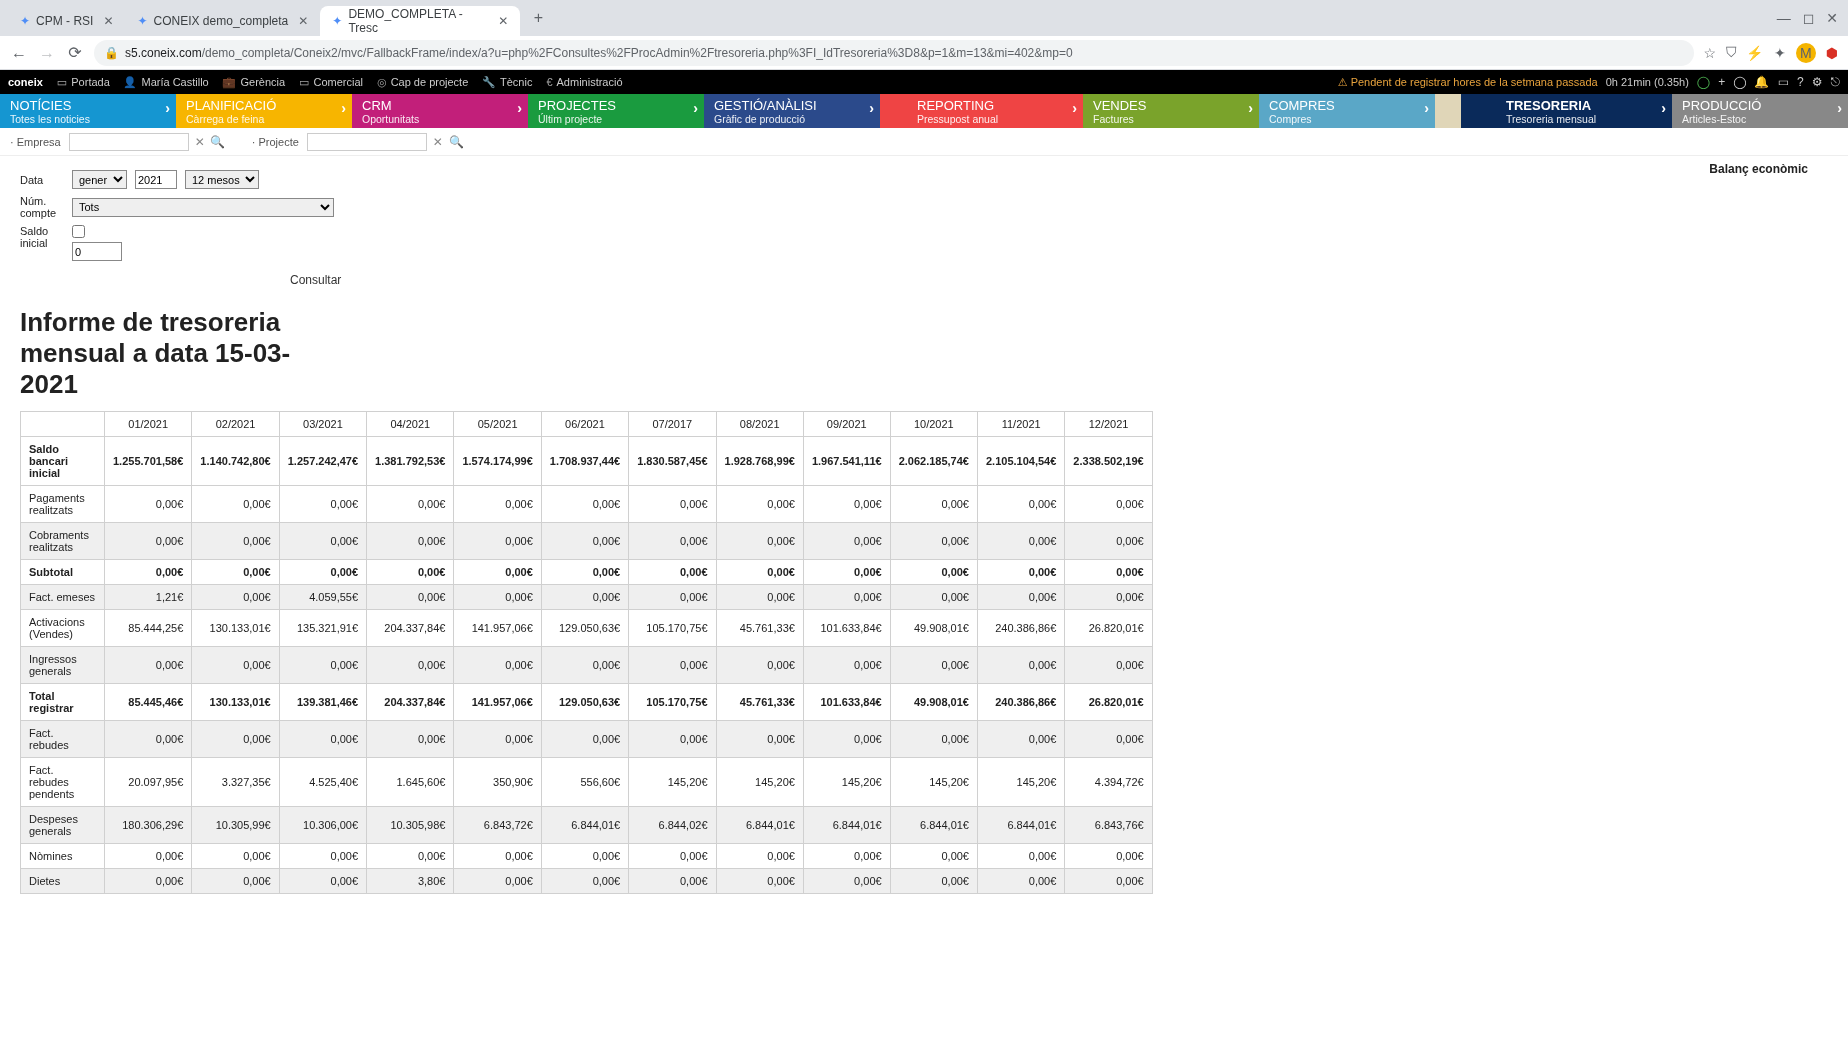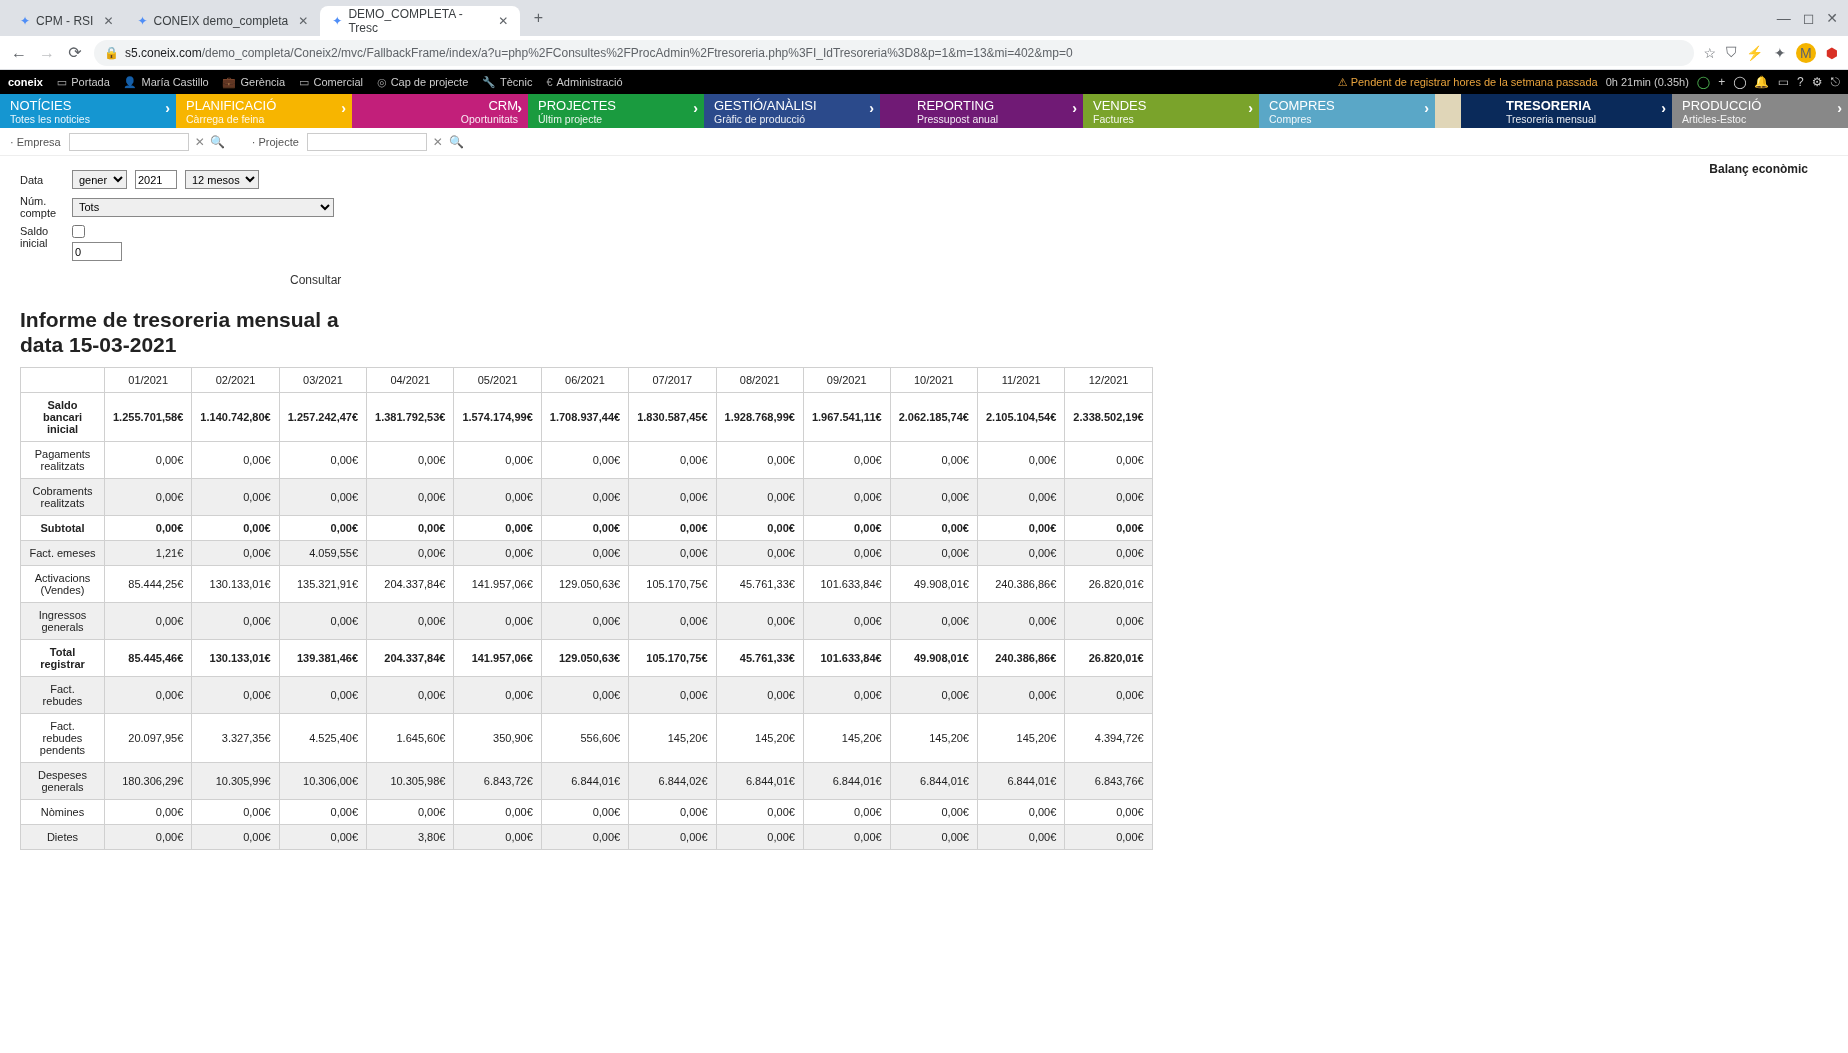--- a/index.html
+++ b/index.html
@@ -33,24 +33,24 @@
 .appbar .right span.icon { cursor:pointer; font-size:12px; }
 
 
 .modnav { display:flex; height:34px; font-size:12px; }
 .mod { position:relative; flex:1; padding:2px 10px 0 10px; color:#fff; display:flex; flex-direction:column; justify-content:center; cursor:pointer; }
 .mod .title { font-size:13px; font-weight:500; line-height:14px; }
 .mod .sub { font-size:10.5px; line-height:12px; opacity:.9; }
 .mod .chev { position:absolute; right:6px; top:6px; font-size:14px; font-weight:bold; }
 .mod.noticies { background:#1596d1; }
 .mod.planificacio { background:#f7b500; }
-.mod.crm { background:#c21f7a;align-items:flex-end; }
+.mod.crm { background:#c21f7a; }
 .mod.projectes { background:#1a9b3f; }
 .mod.gestio { background:#2b4a8b; }
-.mod.reporting { background:#701a75;padding-left:37px; }
+.mod.reporting { background:#ef4444;padding-left:37px; }
 .mod.vendes { background:#7aa32b; }
 .mod.compres { background:#5aa7c7; }
 .mod.tresoreria { background:#0a2a5a;padding-left:45px; }
 .mod.tresoreria .title { color:#fff; font-weight:bold; }
 .mod.tresoreria-tab { background:#e0d6b8; flex:0 0 26px; padding:0; }
 .mod.produccio { background:#888; }
 
 
 .filters { display:flex; align-items:center; height:28px; padding:4px 10px; gap:6px; font-size:11px; color:#555; border-bottom:1px solid #eee; }
 .filters label { margin-right:2px; }
@@ -61,30 +61,30 @@
 .content { padding:14px 20px; position:relative; }
 .balance-link { position:absolute; right:40px; top:6px; font-weight:bold; font-size:12px; cursor:pointer; }
 
 .form-row { display:flex; align-items:center; gap:8px; margin-bottom:6px; font-size:11px; }
 .form-row .lbl { width:44px; }
 .form-row select, .form-row input[type=text] { border:1px solid #888; font-size:11px; padding:1px 2px; height:19px; }
 .form-row input[type=checkbox] { margin:0; }
 
 .consultar-btn { margin:6px 0 6px 270px; background:none; border:none; color:#333; font-size:12px; cursor:pointer; }
 
-h2.report-title { font-size:21px; font-weight:600; margin:14px 0 10px 0; max-width:320px; line-height:1.2; }
+h2.report-title { font-size:26px; font-weight:600; margin:14px 0 10px 0; max-width:320px; line-height:1.2; }
 
 
 .report-table { border-collapse:collapse; font-size:11px; }
 .report-table th, .report-table td { border:1px solid #d0d0d0; padding:6px 8px; text-align:right; white-space:nowrap; }
 .report-table th:first-child, .report-table td:first-child { text-align:left; width:84px; white-space:normal; }
 .report-table thead th { background:#fff; font-weight:normal; text-align:center; }
 .report-table tr.zebra td { background:#efefef; }
 .report-table tr.bold td { font-weight:bold; }
-.report-table td.rowhead { width:84px;text-align:center; }
+.report-table td.rowhead { width:84px; }
 </style>
 </head>
 <body>
 
 <div class="tabbar">
   <div id="tabs" style="display: flex;">
       <div class="tab">
         <span style="color:#4f8ef7">✦</span>
         <span>CPM - RSI</span>
         <span class="tab-close">✕</span>

